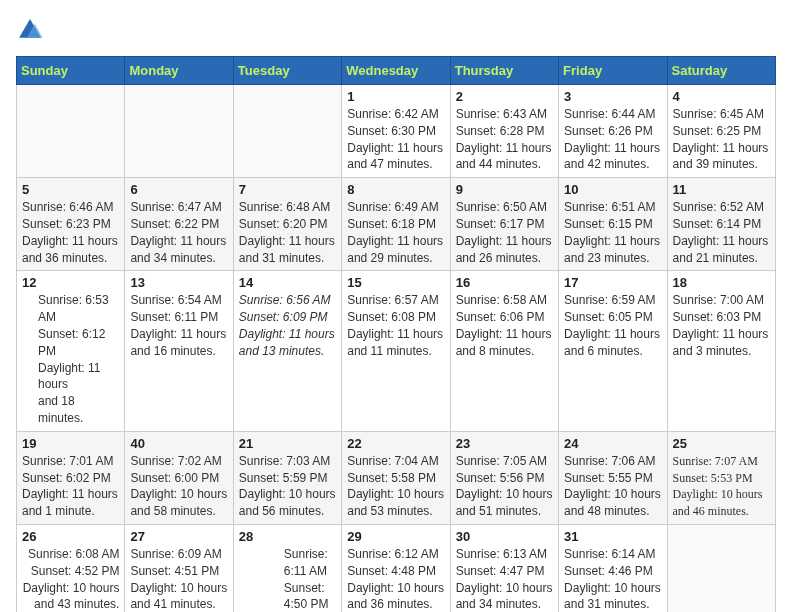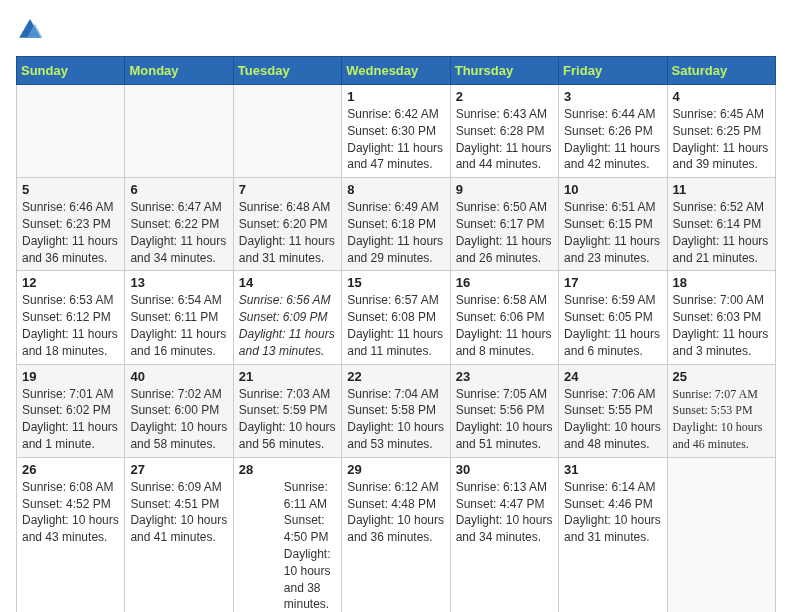--- a/index.html
+++ b/index.html
@@ -199,21 +199,21 @@
           <div class="day-num">11</div>
           <div class="day-info" style="white-space: pre-line;">Sunrise: 6:52 AM
 Sunset: 6:14 PM
 Daylight: 11 hours
 and 21 minutes.</div>
         </td>
       </tr>
       <tr>
         <td>
           <div class="day-num">12</div>
-          <div class="day-info" style="white-space: pre-line;">Sunrise: 6:53 AM
+          <div class="day-info" style="white-space: pre-line; margin-left: 16px;">Sunrise: 6:53 AM
 Sunset: 6:12 PM
 Daylight: 11 hours
 and 18 minutes.</div>
         </td>
         <td>
           <div class="day-num">13</div>
           <div class="day-info" style="white-space: pre-line;">Sunrise: 6:54 AM
 Sunset: 6:11 PM
 Daylight: 11 hours
 and 16 minutes.</div>
@@ -301,21 +301,21 @@
           <div class="day-num">25</div>
           <div class="day-info" style="white-space: pre-line; font-family: Liberation Serif, serif;">Sunrise: 7:07 AM
 Sunset: 5:53 PM
 Daylight: 10 hours
 and 46 minutes.</div>
         </td>
       </tr>
       <tr>
         <td>
           <div class="day-num">26</div>
-          <div class="day-info" style="white-space: pre-line;">Sunrise: 6:08 AM
+          <div class="day-info" style="white-space: pre-line; text-align: right;">Sunrise: 6:08 AM
 Sunset: 4:52 PM
 Daylight: 10 hours
 and 43 minutes.</div>
         </td>
         <td>
           <div class="day-num">27</div>
           <div class="day-info" style="white-space: pre-line;">Sunrise: 6:09 AM
 Sunset: 4:51 PM
 Daylight: 10 hours
 and 41 minutes.</div>

